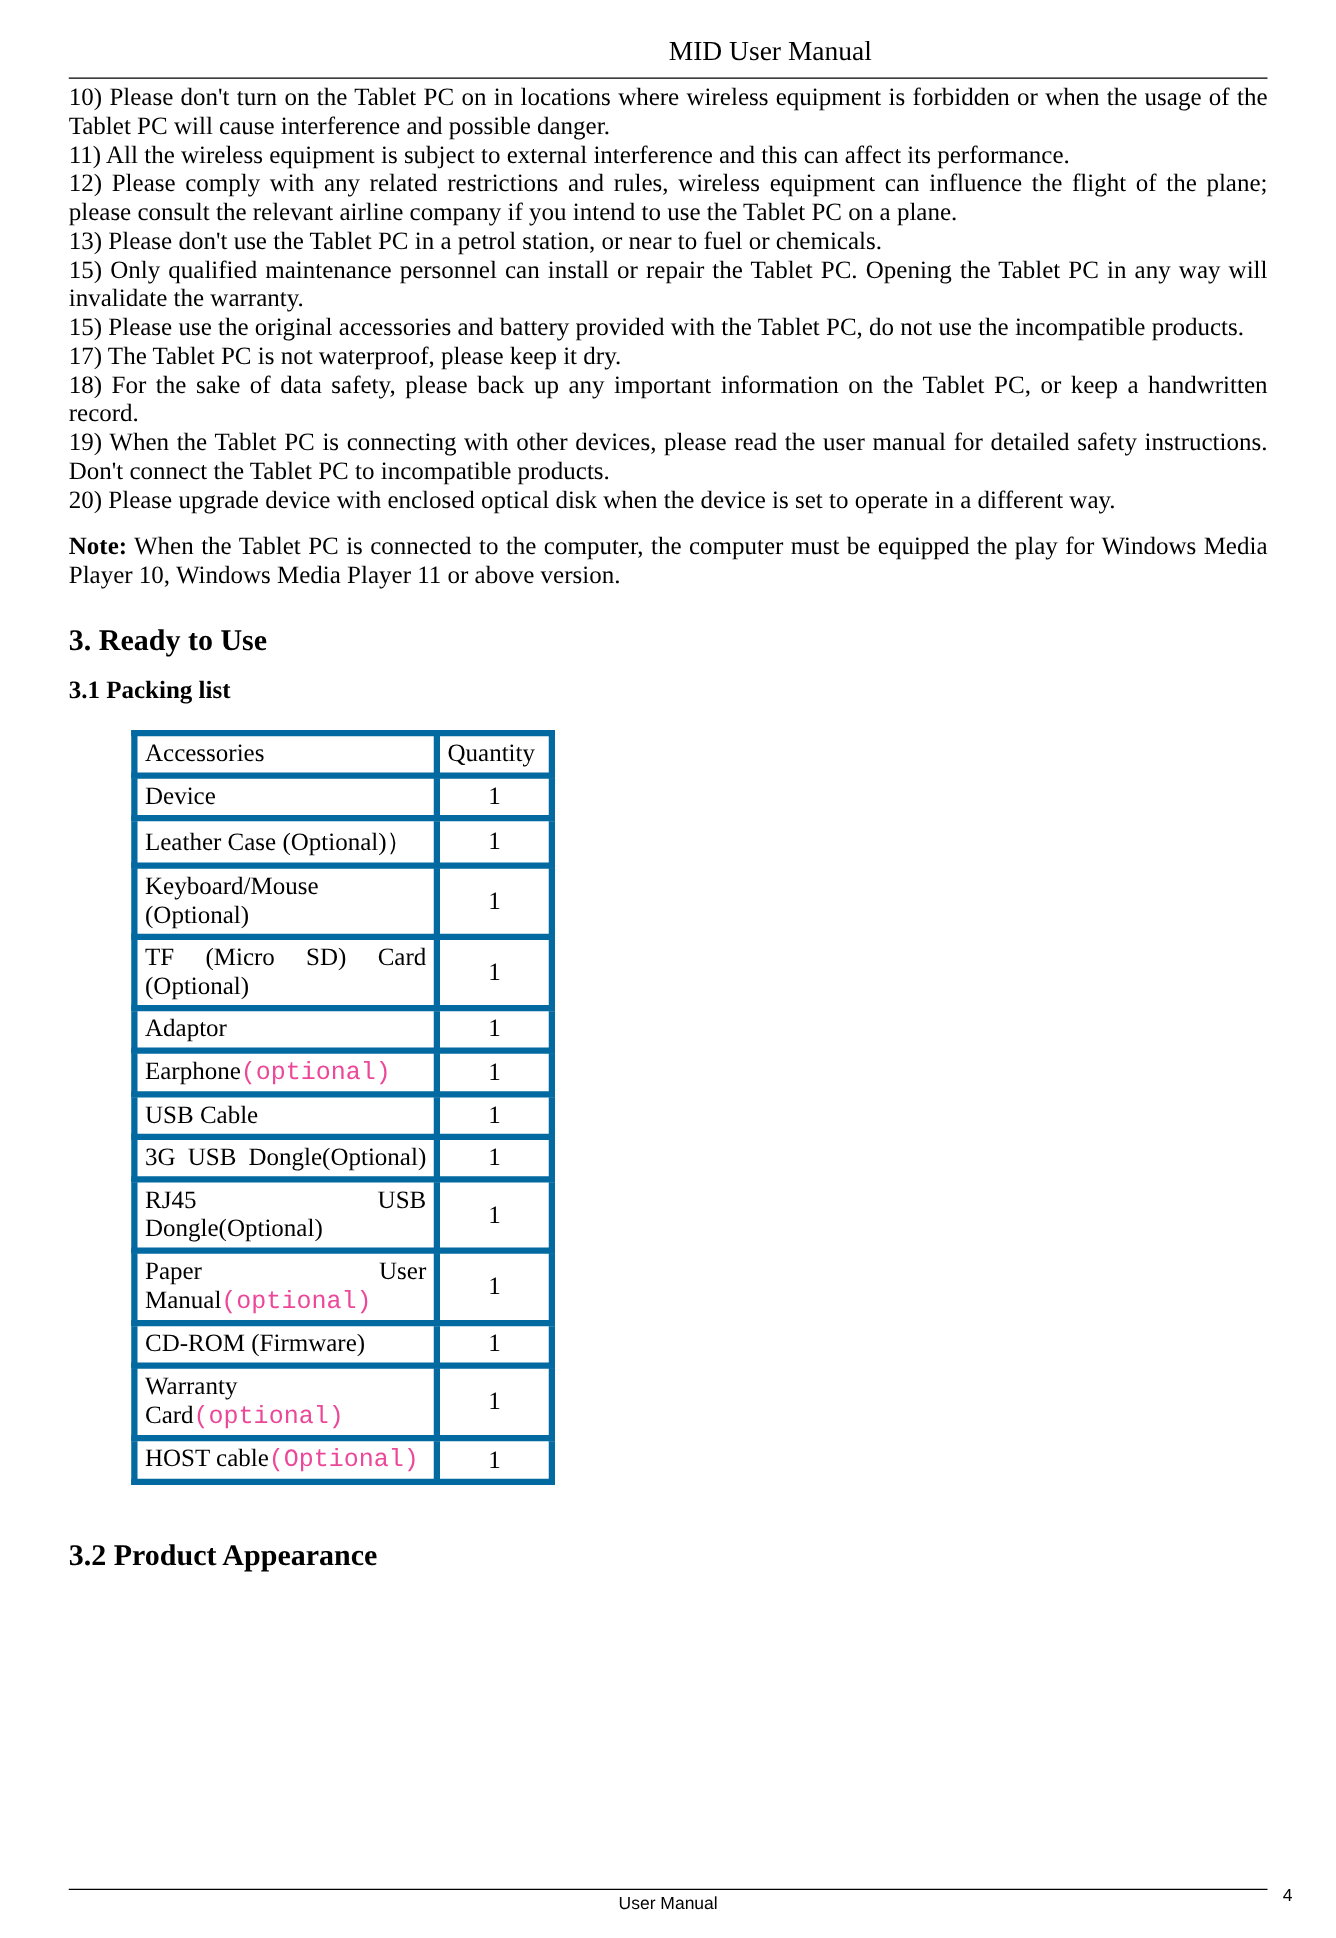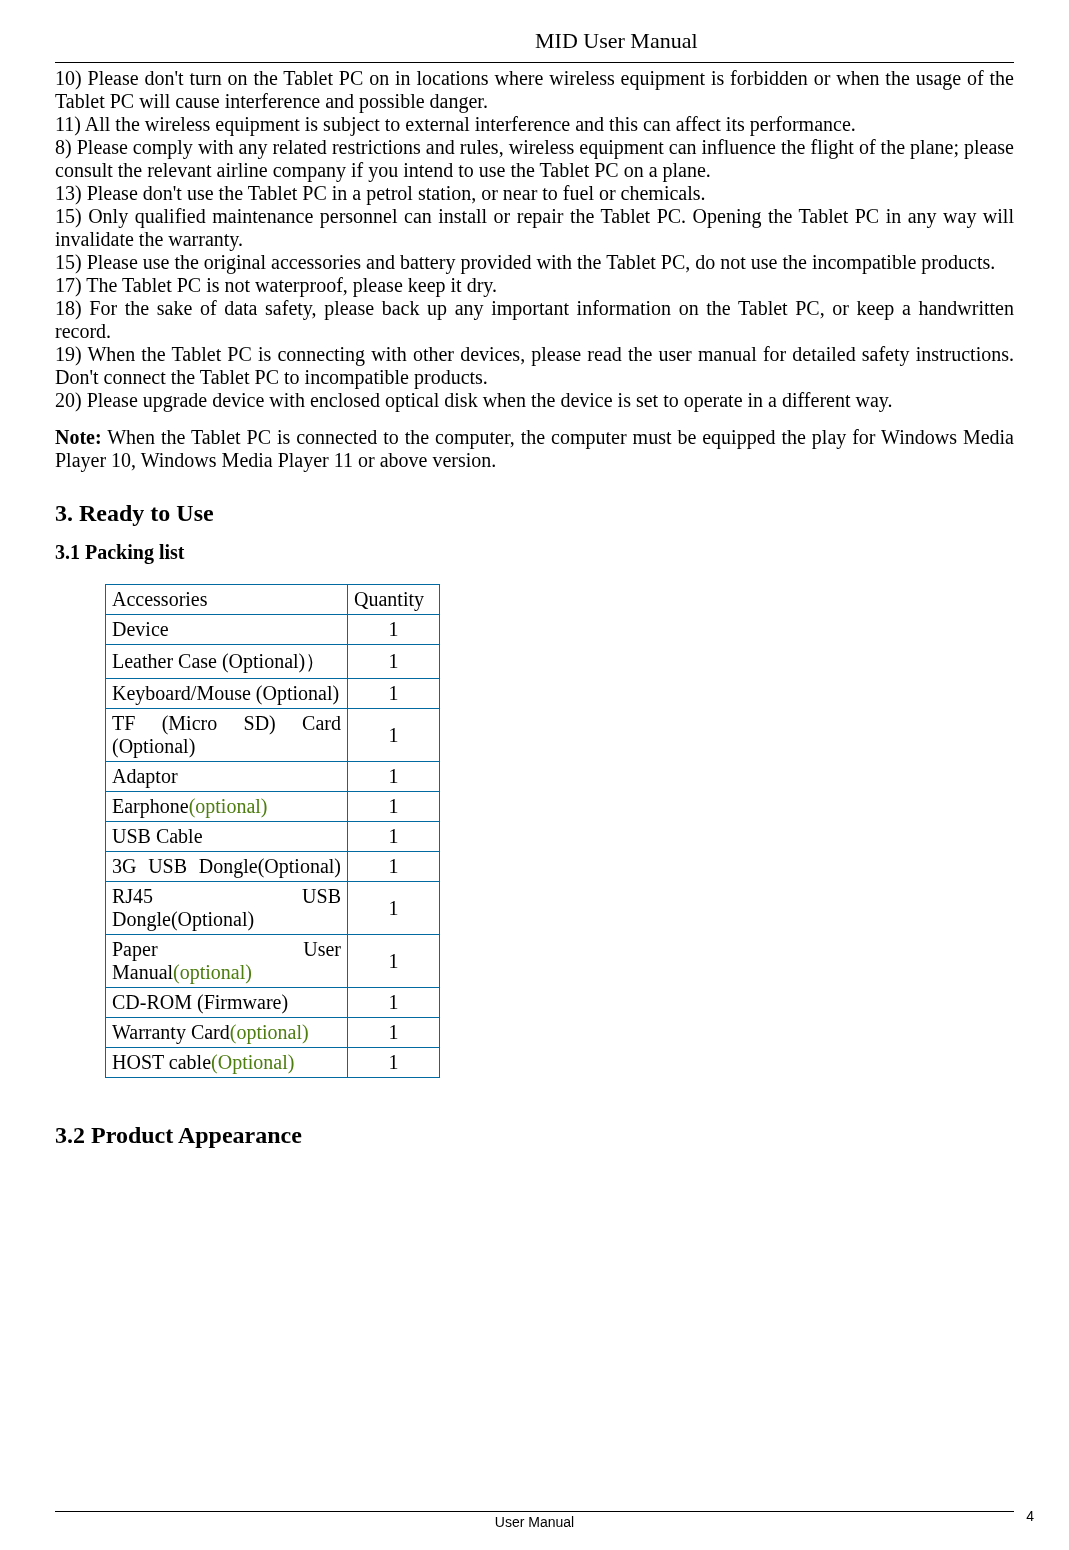--- a/index.html
+++ b/index.html
@@ -61,42 +61,43 @@
       font-size: 24px;
       font-weight: bold;
       margin-top: 44px;
     }
     .packing-table {
       border-collapse: collapse;
       margin-left: 50px;
       font-size: 20px;
     }
     .packing-table td {
-      border: 1px solid #0369a1;
+      border: 5px solid #0369a1;
       padding: 3px 6px;
       vertical-align: middle;
     }
     .col-acc {
       width: 242px;
       text-align: justify;
       text-align-last: justify;
     }
     .col-acc.nojust {
       text-align: left;
       text-align-last: auto;
     }
     .col-qty {
       width: 92px;
       text-align: center;
     }
     .col-qty.header {
       text-align: left;
     }
     .red {
-      color: #4d7c0f;
+      color: #ec4899;
+      font-family: Liberation Mono, monospace;
     }
     .footer {
       position: absolute;
       bottom: 20px;
       left: 55px;
       right: 55px;
     }
     .footer-rule {
       border: none;
       border-top: 1.5px solid #000;
@@ -118,21 +119,21 @@
   </style>
 </head>
 <body>
 
 <div class="header-title">MID User Manual</div>
 <hr class="header-rule">
 
 <div class="body-text">
   <div class="item">10) Please don't turn on the Tablet PC on in locations where wireless equipment is forbidden or when the usage of the Tablet PC will cause interference and possible danger.</div>
   <div class="item">11) All the wireless equipment is subject to external interference and this can affect its performance.</div>
-  <div class="item">8) Please comply with any related restrictions and rules, wireless equipment can influence the flight of the plane; please consult the relevant airline company if you intend to use the Tablet PC on a plane.</div>
+  <div class="item">12) Please comply with any related restrictions and rules, wireless equipment can influence the flight of the plane; please consult the relevant airline company if you intend to use the Tablet PC on a plane.</div>
   <div class="item">13) Please don't use the Tablet PC in a petrol station, or near to fuel or chemicals.</div>
   <div class="item">15) Only qualified maintenance personnel can install or repair the Tablet PC. Opening the Tablet PC in any way will invalidate the warranty.</div>
   <div class="item">15) Please use the original accessories and battery provided with the Tablet PC, do not use the incompatible products.</div>
   <div class="item">17) The Tablet PC is not waterproof, please keep it dry.</div>
   <div class="item">18) For the sake of data safety, please back up any important information on the Tablet PC, or keep a handwritten record.</div>
   <div class="item">19) When the Tablet PC is connecting with other devices, please read the user manual for detailed safety instructions. Don't connect the Tablet PC to incompatible products.</div>
   <div class="item">20) Please upgrade device with enclosed optical disk when the device is set to operate in a different way.</div>
 </div>
 
 <div class="note-block">

